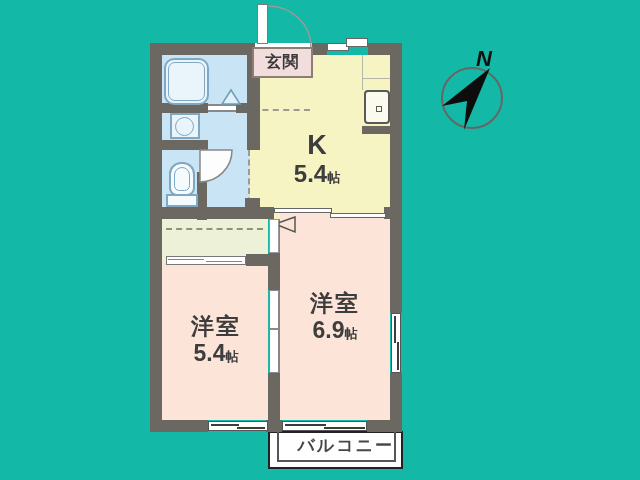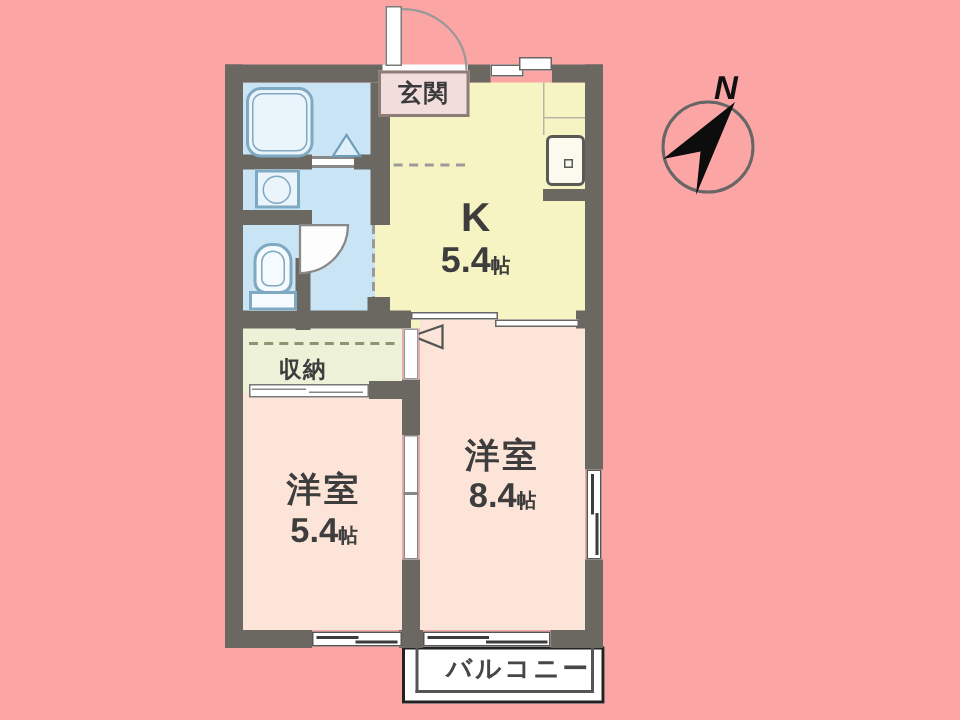--- a/index.html
+++ b/index.html
@@ -1,18 +1,18 @@
 <!DOCTYPE html>
 <html><head>
 <meta charset="utf-8">
 <style>
   * { box-sizing: border-box; margin: 0; padding: 0; }
   html,body { width:640px; height:480px; background:#ffffff; overflow:hidden;
               font-family:"Liberation Sans","DejaVu Sans",sans-serif; }
-  #plan { position:relative; width:640px; height:480px; background:#fca5a5; }
+  #plan { position:relative; width:640px; height:480px; background:#14b8a6; }
   .w   { position:absolute; background:#6b6862; z-index:3; }
   .fill{ position:absolute; z-index:1; }
   .blue   { background:#c9e4f4; }
   .yellow { background:#f7f4c3; }
   .pink   { background:#fce5d8; }
   .green  { background:#edf1d8; }
   .opening { position:absolute; background:#ffffff; z-index:4; }
   .pane { position:absolute; background:#ffffff; border:1px solid #666; z-index:4; }
   .lineH { position:absolute; background:#3c3c3c; height:2px; z-index:5; }
   .lineV { position:absolute; background:#3c3c3c; width:2px; z-index:5; }
@@ -135,27 +135,26 @@
   <div id="genkan-box">
     <span>玄関</span>
   </div>
 
   <div class="label roomlabel" style="left:267px;top:131px;width:100px;">
     <span style="font-size:27px;line-height:29px;">K</span>
     <span style="font-size:24px;line-height:27px;"><span>5.4</span><span class="unit">帖</span></span>
   </div>
   <div class="label roomlabel" style="left:285px;top:290px;width:100px;">
     <span style="font-size:23px;line-height:26px;letter-spacing:2px;">洋室</span>
-    <span style="font-size:23px;line-height:28px;"><span>8.4</span><span class="unit">帖</span></span>
+    <span style="font-size:23px;line-height:28px;"><span>6.9</span><span class="unit">帖</span></span>
   </div>
   <div class="label roomlabel" style="left:166px;top:313px;width:100px;">
     <span style="font-size:23px;line-height:26px;letter-spacing:2px;">洋室</span>
     <span style="font-size:23px;line-height:28px;"><span>5.4</span><span class="unit">帖</span></span>
   </div>
-  <div class="label" style="left:152px;top:237px;width:100px;font-size:15px;letter-spacing:1px;">収納</div>
 
   <div id="balcony-outer"></div>
   <div id="balcony-inner">
     <span id="balcony-label">バルコニー</span>
   </div>
 
   <svg style="left:432px;top:40px;z-index:7;" width="90" height="100" viewBox="0 0 90 100">
     <circle cx="40" cy="58" r="30" fill="none" stroke="#666" stroke-width="2"></circle>
     <polygon points="58,28 10,66 35,61 32,90" fill="#0d0d0d"></polygon>
     <text id="compass-n" x="44" y="26" font-size="22" font-style="italic" font-weight="bold" fill="#111">N</text>

